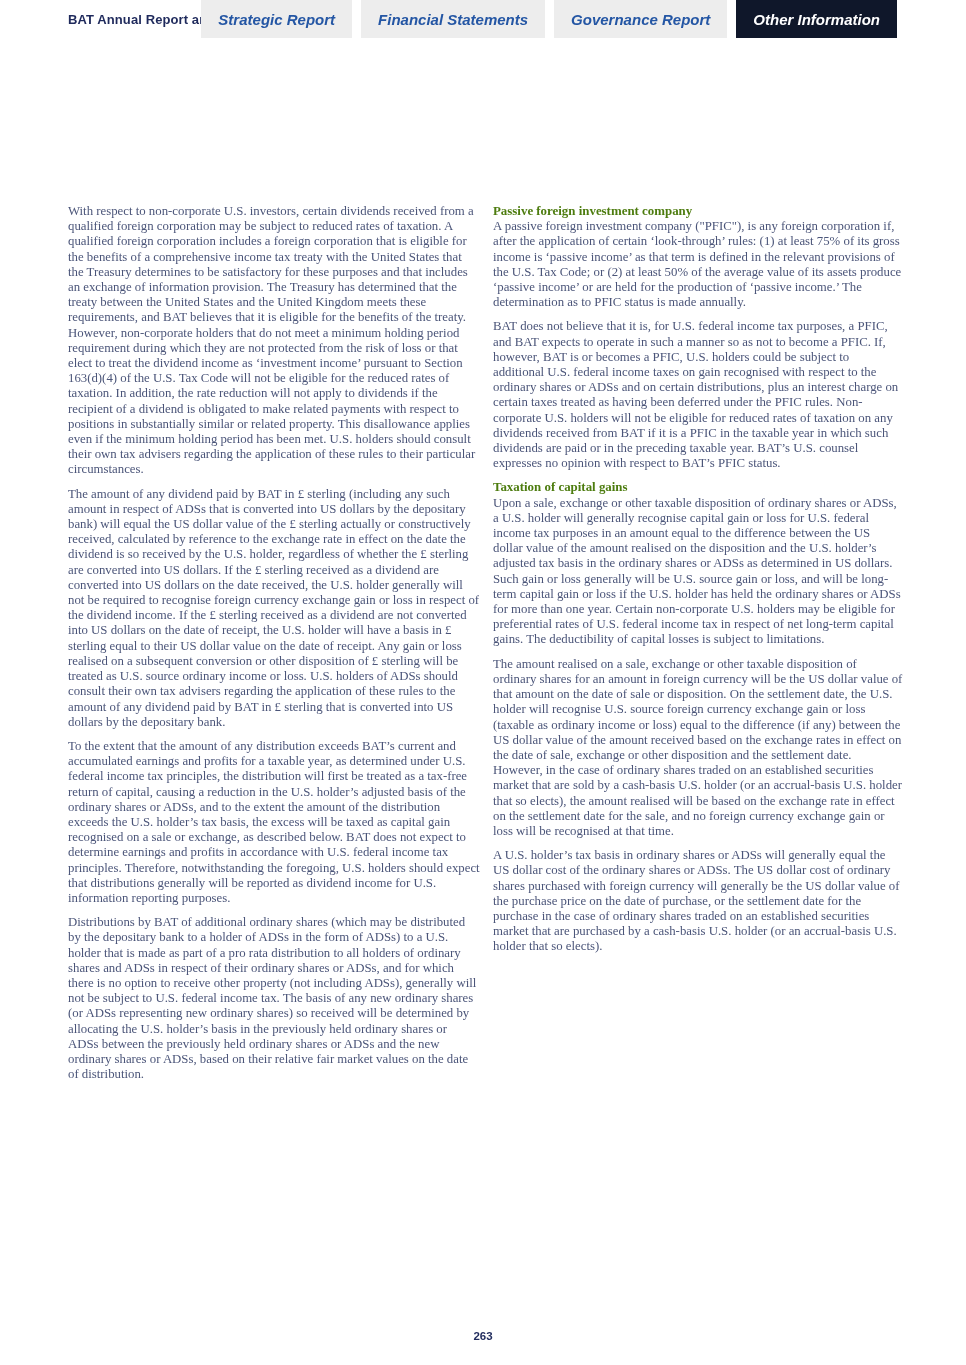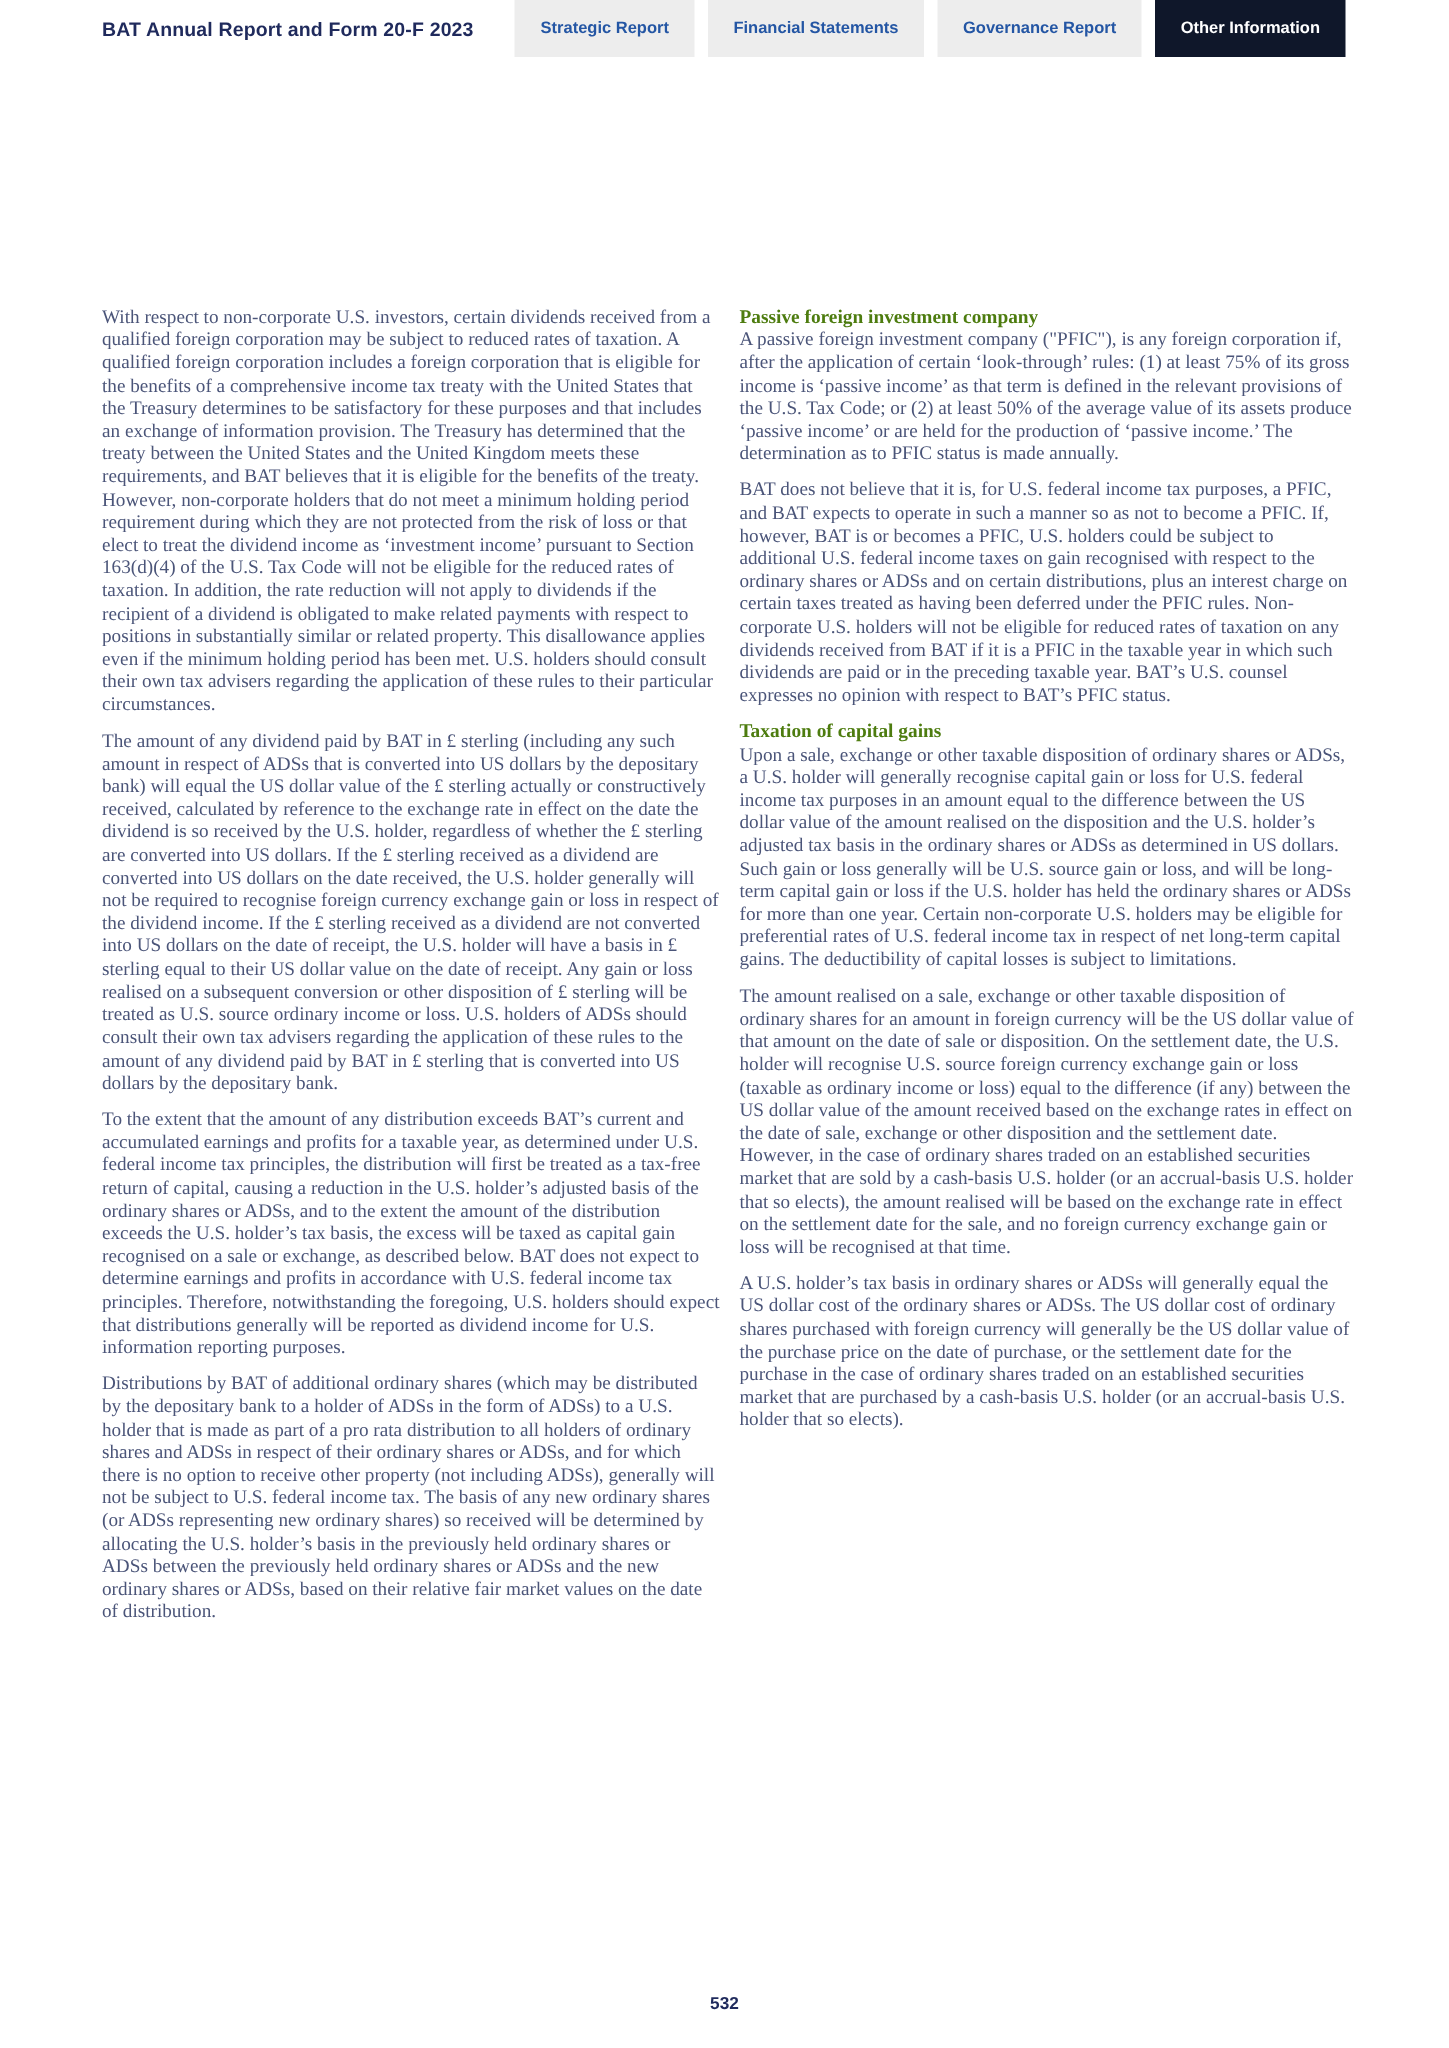--- a/index.html
+++ b/index.html
@@ -19,22 +19,22 @@
     letter-spacing:.1px;
   }
   .tabs{
     position:absolute;top:0;right:69px;
     display:flex;gap:9px;
   }
   .tab{
     height:38px;padding:0 17px;
     display:flex;align-items:center;justify-content:center;
     background:#EDEDED;color:#2456A4;
-    font-size:11px;font-weight:bold;
-    white-space:nowrap;cursor:pointer;
+    font-size:15px;font-weight:bold;
+    white-space:nowrap;cursor:pointer;font-style:italic;
   }
   .tab.active{background:#0f172a;color:#ffffff;}
   
   .content{
     position:absolute;top:204px;left:68px;right:63px;
     display:flex;gap:13px;font-family:Liberation Serif, serif;
   }
   .col{width:412px;}
   .col.right{width:410px;}
   .col p{
@@ -85,15 +85,15 @@
       <p>BAT does not believe that it is, for U.S. federal income tax purposes, a PFIC, and BAT expects to operate in such a manner so as not to become a PFIC. If, however, BAT is or becomes a PFIC, U.S. holders could be subject to additional U.S. federal income taxes on gain recognised with respect to the ordinary shares or ADSs and on certain distributions, plus an interest charge on certain taxes treated as having been deferred under the PFIC rules. Non-corporate U.S. holders will not be eligible for reduced rates of taxation on any dividends received from BAT if it is a PFIC in the taxable year in which such dividends are paid or in the preceding taxable year. BAT’s U.S. counsel expresses no opinion with respect to BAT’s PFIC status.</p>
 
       <h3>Taxation of capital gains</h3>
       <p>Upon a sale, exchange or other taxable disposition of ordinary shares or ADSs, a U.S. holder will generally recognise capital gain or loss for U.S. federal income tax purposes in an amount equal to the difference between the US dollar value of the amount realised on the disposition and the U.S. holder’s adjusted tax basis in the ordinary shares or ADSs as determined in US dollars. Such gain or loss generally will be U.S. source gain or loss, and will be long-term capital gain or loss if the U.S. holder has held the ordinary shares or ADSs for more than one year. Certain non-corporate U.S. holders may be eligible for preferential rates of U.S. federal income tax in respect of net long-term capital gains. The deductibility of capital losses is subject to limitations.</p>
       <p>The amount realised on a sale, exchange or other taxable disposition of ordinary shares for an amount in foreign currency will be the US dollar value of that amount on the date of sale or disposition. On the settlement date, the U.S. holder will recognise U.S. source foreign currency exchange gain or loss (taxable as ordinary income or loss) equal to the difference (if any) between the US dollar value of the amount received based on the exchange rates in effect on the date of sale, exchange or other disposition and the settlement date. However, in the case of ordinary shares traded on an established securities market that are sold by a cash-basis U.S. holder (or an accrual-basis U.S. holder that so elects), the amount realised will be based on the exchange rate in effect on the settlement date for the sale, and no foreign currency exchange gain or loss will be recognised at that time.</p>
       <p>A U.S. holder’s tax basis in ordinary shares or ADSs will generally equal the US dollar cost of the ordinary shares or ADSs. The US dollar cost of ordinary shares purchased with foreign currency will generally be the US dollar value of the purchase price on the date of purchase, or the settlement date for the purchase in the case of ordinary shares traded on an established securities market that are purchased by a cash-basis U.S. holder (or an accrual-basis U.S. holder that so elects).</p>
     </section>
 
   </main>
 
-  <div class="page-number">532</div>
+  <div class="page-number">263</div>
 
 </div>
 
 </body></html>

